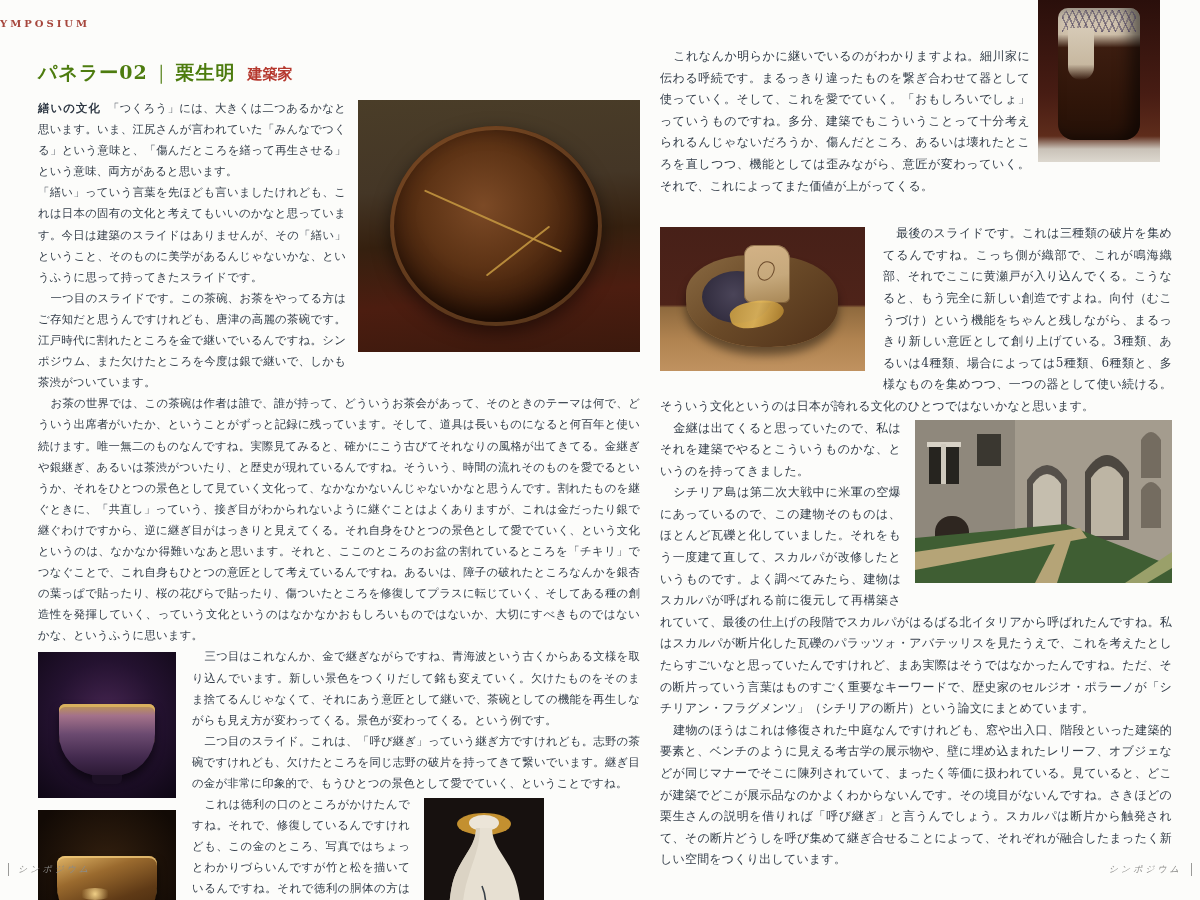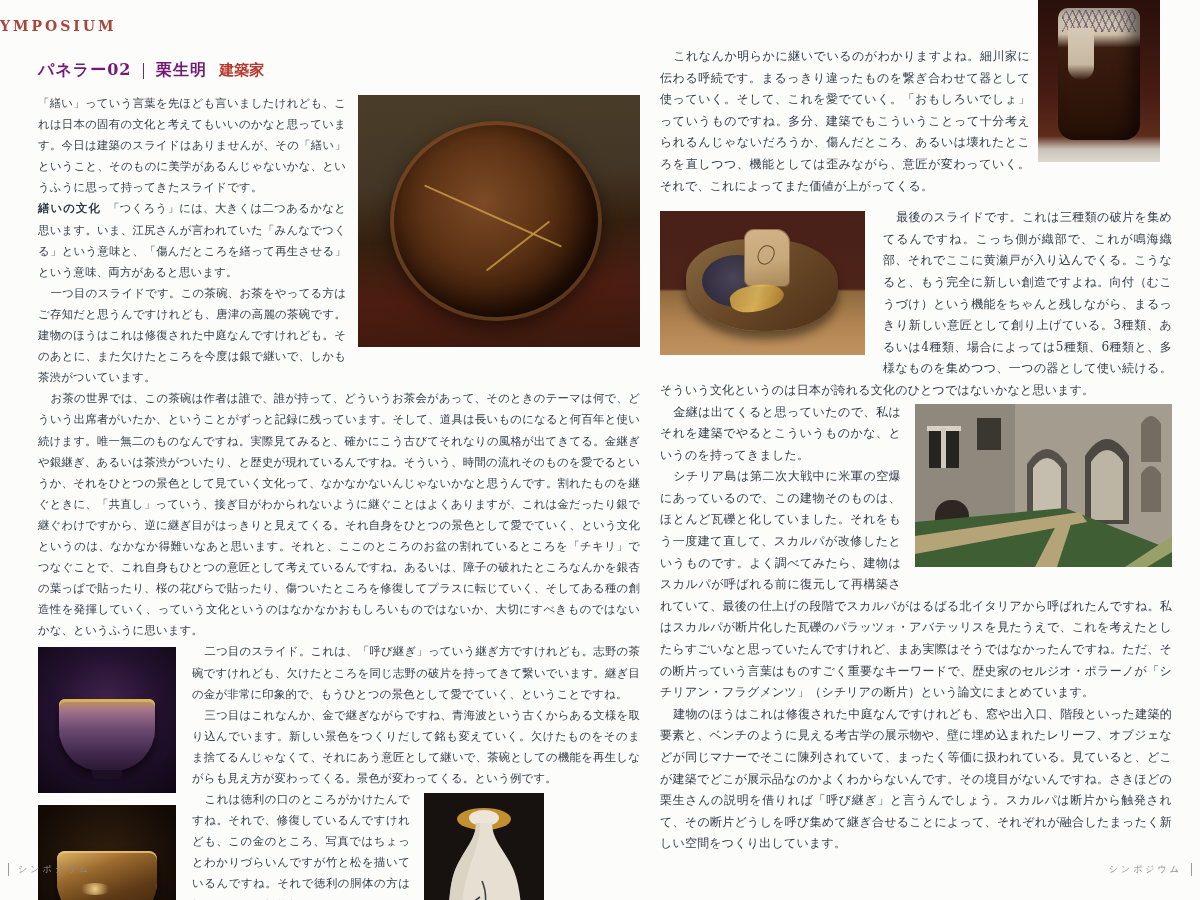--- a/index.html
+++ b/index.html
@@ -6,29 +6,29 @@
   html,body { width:1200px; height:900px; }
   body {
     position:relative;
     background:#fcfcfa;
     overflow:hidden;
     font-family:"DejaVu Serif","Liberation Serif",serif;
     color:#333d49;
   }
   .brand {
     position:absolute; left:0; top:18px;
-    font-size:14px; letter-spacing:3px; color:#a6463c; font-weight:600;
+    font-size:10px; letter-spacing:3px; color:#a6463c; font-weight:600;
   }
   .page { position:absolute; }
   .left-page  { left:38px;  top:60px; width:602px; }
   .right-page { left:660px; top:46px; width:512px; }
 
   .panel-title { margin-bottom:12px; white-space:nowrap; }
   .panel-title .num, .panel-title .sep, .panel-title .name {
-    color:#701a75; font-size:16px; font-weight:bold; letter-spacing:1px;
+    color:#4d7c0f; font-size:19px; font-weight:bold; letter-spacing:1px;
   }
   .panel-title .sep { padding:0 4px; font-weight:normal; }
   .panel-title .role { color:#b5382e; font-size:15px; font-weight:bold; margin-left:7px; }
 
   .body-text p {
     font-size:11.4px; line-height:1.85; text-align:justify;
     letter-spacing:.2px;
   }
   .right-page .body-text p { font-size:12px; line-height:1.8; }
   .ind { text-indent:1.1em; }
@@ -134,21 +134,21 @@
     border:1.5px solid #6b4a2a; border-radius:50% 40% 55% 45%; transform:rotate(18deg);
   }
   .ph-fragbowl .gold {
     position:absolute; left:70px; top:74px; width:54px; height:26px;
     background:linear-gradient(120deg,#c79a3c 0%,#e3b85a 50%,#a87a28 100%);
     border-radius:40% 60% 50% 50%; transform:rotate(-12deg); opacity:.9;
   }
 
   .ph-courtyard { float:right; width:257px; height:163px; margin:2px 0 8px 14px; background:#b9b2a6; }
 
-  .footer { position:absolute; top:863px; font-size:9px; color:#8b8b89; letter-spacing:3px; }
+  .footer { position:absolute; top:863px; font-size:9px; color:#8b8b89; letter-spacing:3px;font-style:italic; }
   .footer.fl { left:8px;  border-left:1px solid #9a9a98;  padding-left:9px; }
   .footer.fr { right:8px; border-right:1px solid #9a9a98; padding-right:9px; }
 </style>
 </head>
 <body>
 
 <div class="brand">YMPOSIUM</div>
 
 <div class="ph ph-vessel">
   <div class="cup"></div>
@@ -163,38 +163,38 @@
   </div>
 
   <div class="body-text">
 
     <div class="ph ph-bigbowl">
       <div class="bowl"></div>
       <div class="crack1"></div>
       <div class="crack2"></div>
     </div>
 
+    <p><span class="lead">繕いの文化</span><span>「つくろう」には、大きくは二つあるかなと思います。いま、江尻さんが言われていた「みんなでつくる」という意味と、「傷んだところを繕って再生させる」という意味、両方があると思います。</span></p>
     <p>「繕い」っていう言葉を先ほども言いましたけれども、これは日本の固有の文化と考えてもいいのかなと思っています。今日は建築のスライドはありませんが、その「繕い」ということ、そのものに美学があるんじゃないかな、というふうに思って持ってきたスライドです。</p>
-    <p><span class="lead">繕いの文化</span><span>「つくろう」には、大きくは二つあるかなと思います。いま、江尻さんが言われていた「みんなでつくる」という意味と、「傷んだところを繕って再生させる」という意味、両方があると思います。</span></p>
-    <p class="ind">一つ目のスライドです。この茶碗、お茶をやってる方はご存知だと思うんですけれども、唐津の高麗の茶碗です。建物のほうはこれは修復された中庭なんですけれども。そのあとに、また欠けたところを今度は銀で継いで、しかも茶渋がついています。</p>
+    <p class="ind">一つ目のスライドです。この茶碗、お茶をやってる方はご存知だと思うんですけれども、唐津の高麗の茶碗です。江戸時代に割れたところを金で継いでいるんですね。シンポジウム、また欠けたところを今度は銀で継いで、しかも茶渋がついています。</p>
     <p class="ind">お茶の世界では、この茶碗は作者は誰で、誰が持って、どういうお茶会があって、そのときのテーマは何で、どういう出席者がいたか、ということがずっと記録に残っています。そして、道具は長いものになると何百年と使い続けます。唯一無二のものなんですね。実際見てみると、確かにこう古びてそれなりの風格が出てきてる。金継ぎや銀継ぎ、あるいは茶渋がついたり、と歴史が現れているんですね。そういう、時間の流れそのものを愛でるというか、それをひとつの景色として見ていく文化って、なかなかないんじゃないかなと思うんです。割れたものを継ぐときに、「共直し」っていう、接ぎ目がわかられないように継ぐことはよくありますが、これは金だったり銀で継ぐわけですから、逆に継ぎ目がはっきりと見えてくる。それ自身をひとつの景色として愛でていく、という文化というのは、なかなか得難いなあと思います。それと、ここのところのお盆の割れているところを「チキリ」でつなぐことで、これ自身もひとつの意匠として考えているんですね。あるいは、障子の破れたところなんかを銀杏の葉っぱで貼ったり、桜の花びらで貼ったり、傷ついたところを修復してプラスに転じていく、そしてある種の創造性を発揮していく、っていう文化というのはなかなかおもしろいものではないか、大切にすべきものではないかな、というふうに思います。</p>
 
     <div class="side-photos">
       <div class="ph ph-purplebowl">
         <div class="bowl"></div>
         <div class="foot"></div>
       </div>
       <div class="ph ph-brownbowl">
         <div class="bowl"></div>
         <div class="glint"></div>
       </div>
     </div>
 
+    <p class="ind">三つ目はこれなんか、金で継ぎながらですね、青海波という古くからある文様を取り込んでいます。新しい景色をつくりだして銘も変えていく。欠けたものをそのまま捨てるんじゃなくて、それにあう意匠として継いで、茶碗としての機能を再生しながらも見え方が変わってくる。景色が変わってくる。という例です。</p>
     <p class="ind">二つ目のスライド。これは、「呼び継ぎ」っていう継ぎ方ですけれども。志野の茶碗ですけれども、欠けたところを同じ志野の破片を持ってきて繋いでいます。継ぎ目の金が非常に印象的で、もうひとつの景色として愛でていく、ということですね。</p>
-    <p class="ind">三つ目はこれなんか、金で継ぎながらですね、青海波という古くからある文様を取り込んでいます。新しい景色をつくりだして銘も変えていく。欠けたものをそのまま捨てるんじゃなくて、それにあう意匠として継いで、茶碗としての機能を再生しながらも見え方が変わってくる。景色が変わってくる。という例です。</p>
 
     <div class="ph ph-bottle">
       <svg width="120" height="178" viewBox="0 0 120 178">
         <rect x="0" y="0" width="120" height="178" fill="#17110f"></rect>
         <ellipse cx="60" cy="26" rx="27" ry="11" fill="#c39030"></ellipse>
         <ellipse cx="60" cy="25" rx="15" ry="8" fill="#ece5d8"></ellipse>
         <path d="M52,30 C52,48 38,58 30,80 C22,104 24,152 28,178 L94,178 C99,146 100,104 90,78 C82,58 68,48 68,30 Z" fill="#e7e0d2"></path>
         <path d="M52,30 C52,48 38,58 30,80 C22,104 24,152 28,178 L40,178 C36,140 36,104 44,80 C50,60 56,48 56,30 Z" fill="#d5cdbd" opacity=".7"></path>
         <path d="M58,88 q6,14 2,30 M56,104 q-12,8 -20,22 M60,118 q10,10 12,26" stroke="#3a4148" stroke-width="1.6" fill="none"></path>
         <circle cx="40" cy="132" r="3.2" fill="none" stroke="#3a4148" stroke-width="1.2"></circle>
@@ -205,21 +205,21 @@
 
     <p class="ind">これは徳利の口のところがかけたんですね。それで、修復しているんですけれども、この金のところ、写真ではちょっとわかりづらいんですが竹と松を描いているんですね。それで徳利の胴体の方は梅ですから、松竹梅ってことで、おめでたい徳利に作り替えているんですね。</p>
     <div class="clear"></div>
   </div>
 </div>
 
 <div class="page right-page">
   <div class="body-text">
     <p class="ind" style="margin-right:142px;">これなんか明らかに継いでいるのがわかりますよね。細川家に伝わる呼続です。まるっきり違ったものを繋ぎ合わせて器として使っていく。そして、これを愛でていく。「おもしろいでしょ」っていうものですね。多分、建築でもこういうことって十分考えられるんじゃないだろうか、傷んだところ、あるいは壊れたところを直しつつ、機能としては歪みながら、意匠が変わっていく。それで、これによってまた価値が上がってくる。</p>
 
-    <div style="margin-top:10px;">
+    <div style="margin-top:26px;">
       <div class="ph ph-fragbowl">
         <div class="base"></div>
         <div class="inner"></div>
         <div class="shard"></div>
         <div class="mark"></div>
         <div class="gold"></div>
       </div>
       <p class="ind">最後のスライドです。これは三種類の破片を集めてるんですね。こっち側が織部で、これが鳴海織部、それでここに黄瀬戸が入り込んでくる。こうなると、もう完全に新しい創造ですよね。向付（むこうづけ）という機能をちゃんと残しながら、まるっきり新しい意匠として創り上げている。3種類、あるいは4種類、場合によっては5種類、6種類と、多様なものを集めつつ、一つの器として使い続ける。そういう文化というのは日本が誇れる文化のひとつではないかなと思います。</p>
       <div class="clear"></div>
     </div>

